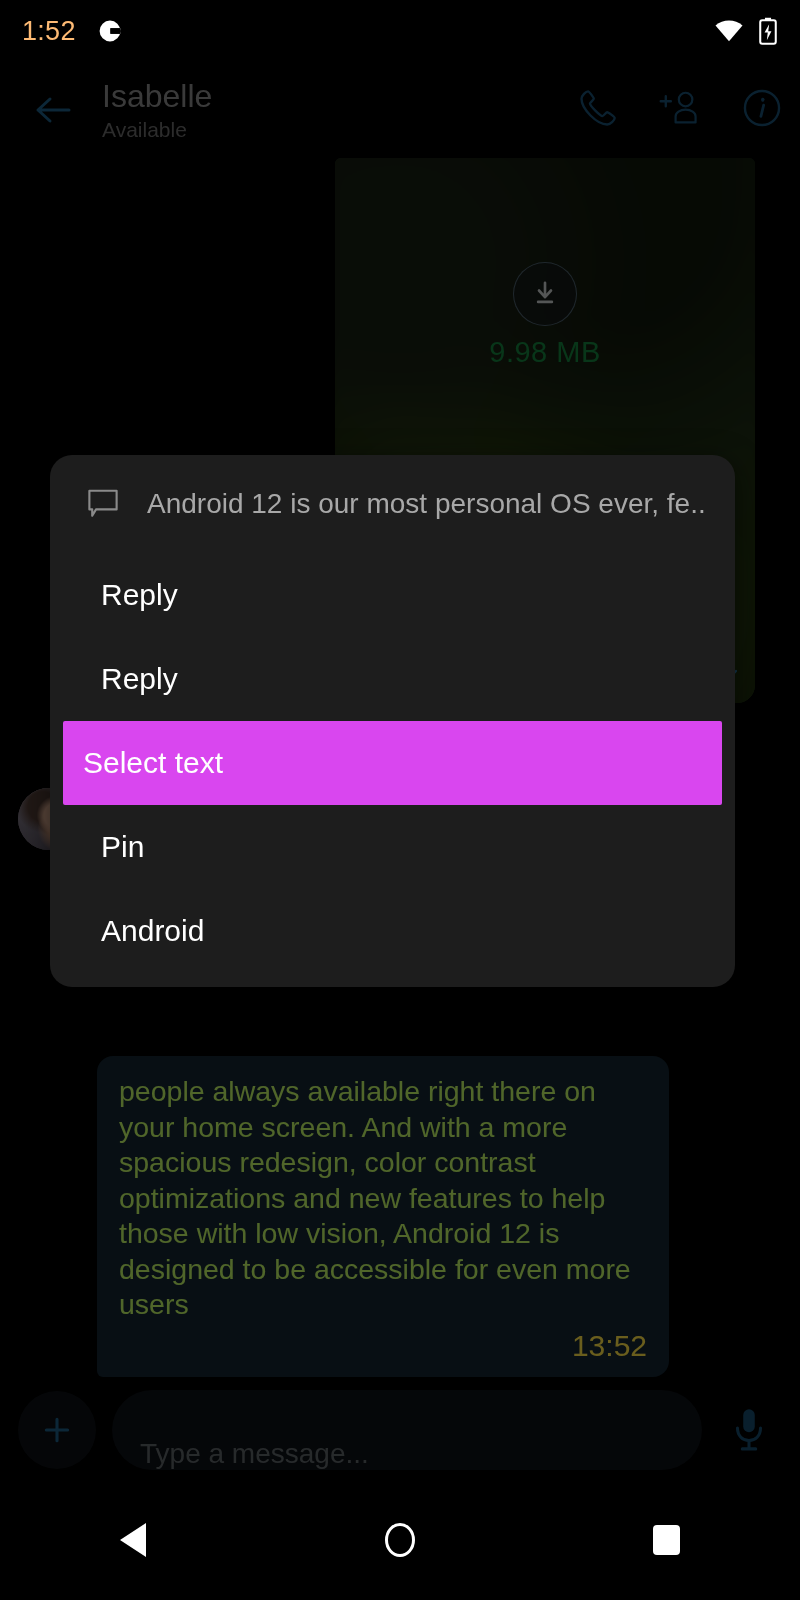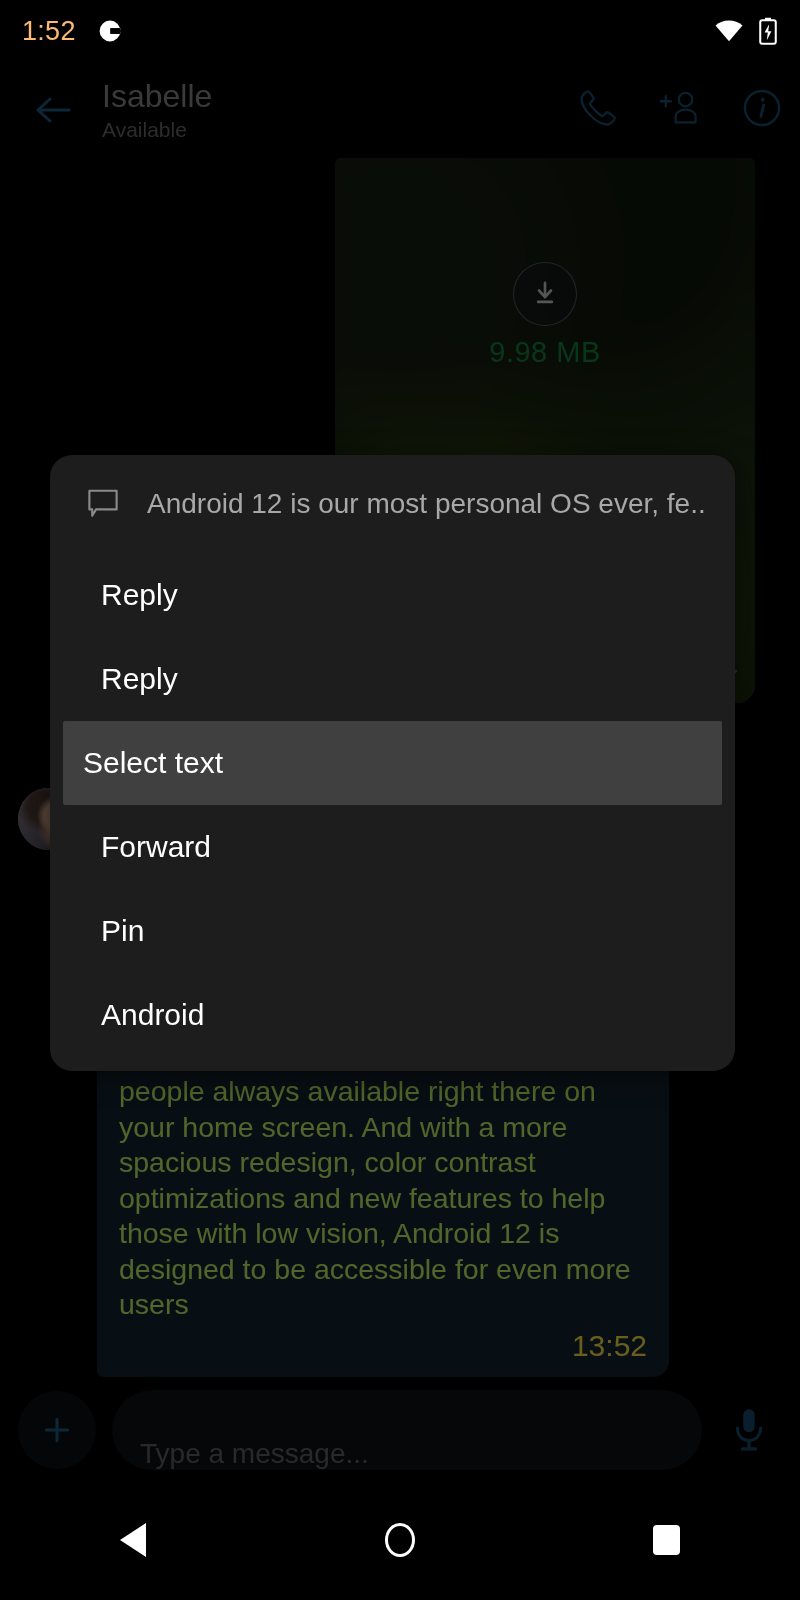--- a/index.html
+++ b/index.html
@@ -300,21 +300,21 @@
     height: 84px;
     display: flex;
     align-items: center;
     padding: 0 51px;
     box-sizing: border-box;
     color: #ffffff;
     font-size: 30px;
     font-weight: 400;
   }
   .ctx-item.highlighted {
-    background: #404040;
+    background: #d946ef;
     margin: 0 13px;
     padding: 0 20px;
     border-radius: 2px;
   }
   .ctx-spacer-bottom { height: 14px; }
 
   
   .nav-bar {
     position: absolute;
     bottom: 0; left: 0;
@@ -470,23 +470,20 @@
     <div class="ctx-item">
       <span>Reply</span>
     </div>
     <div class="ctx-item">
       <span>Reply</span>
     </div>
     <div class="ctx-item highlighted">
       <span>Select text</span>
     </div>
     <div class="ctx-item">
-      <span>Forward</span>
-    </div>
-    <div class="ctx-item">
       <span>Pin</span>
     </div>
     <div class="ctx-item">
       <span>Android</span>
     </div>
     <div class="ctx-spacer-bottom"></div>
   </div>
 
   <div class="nav-bar">
     <div class="nav-btn">

